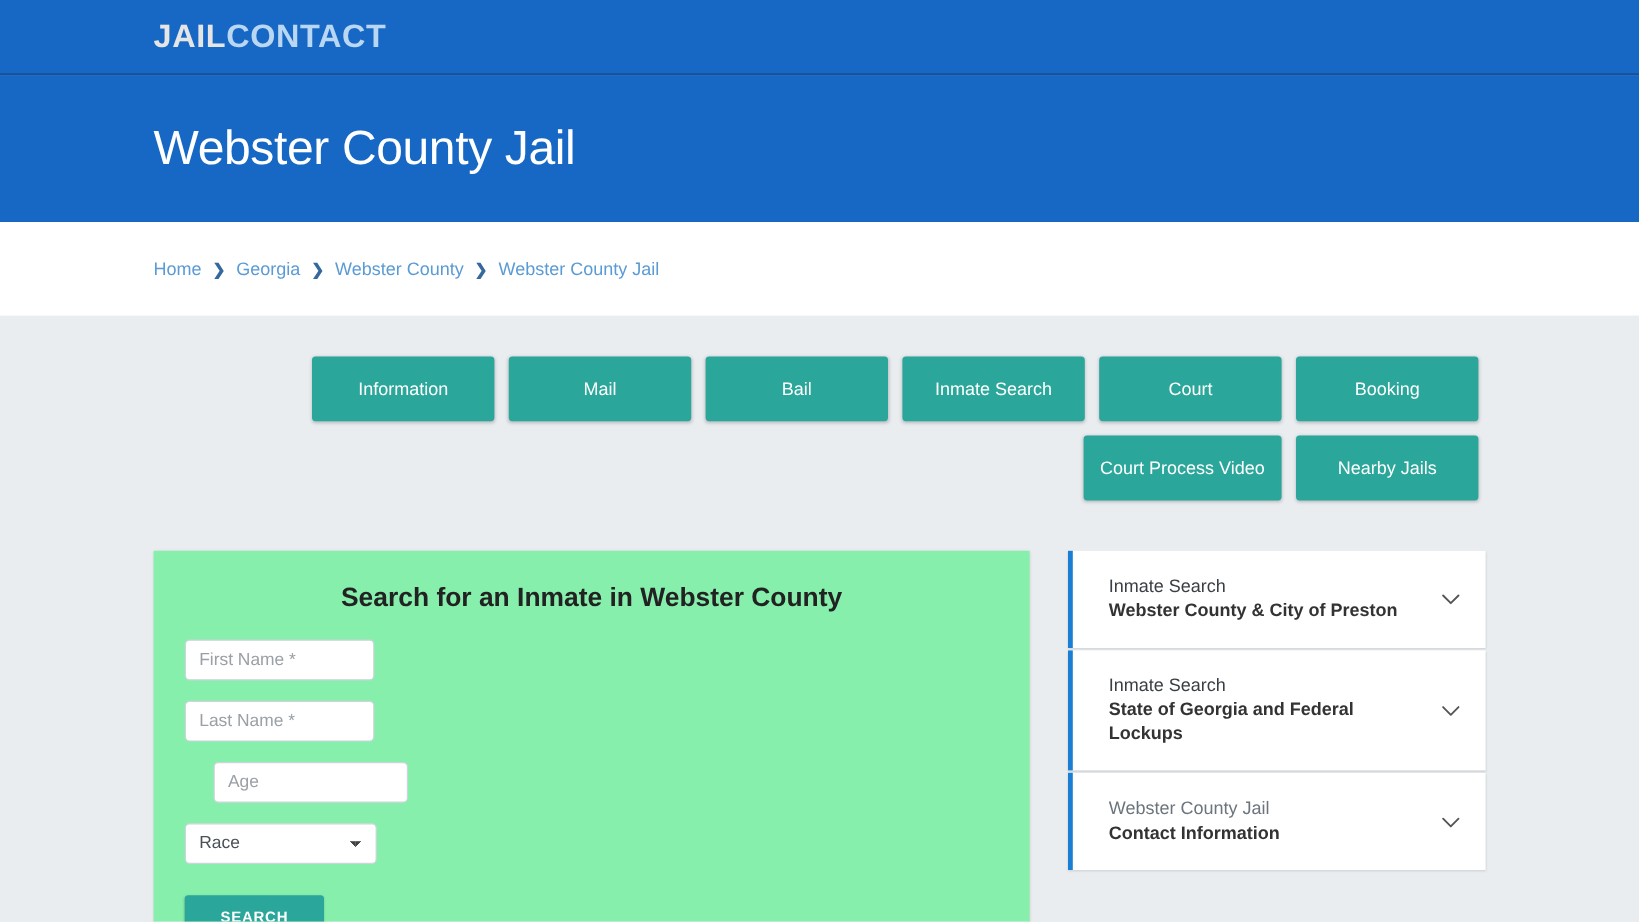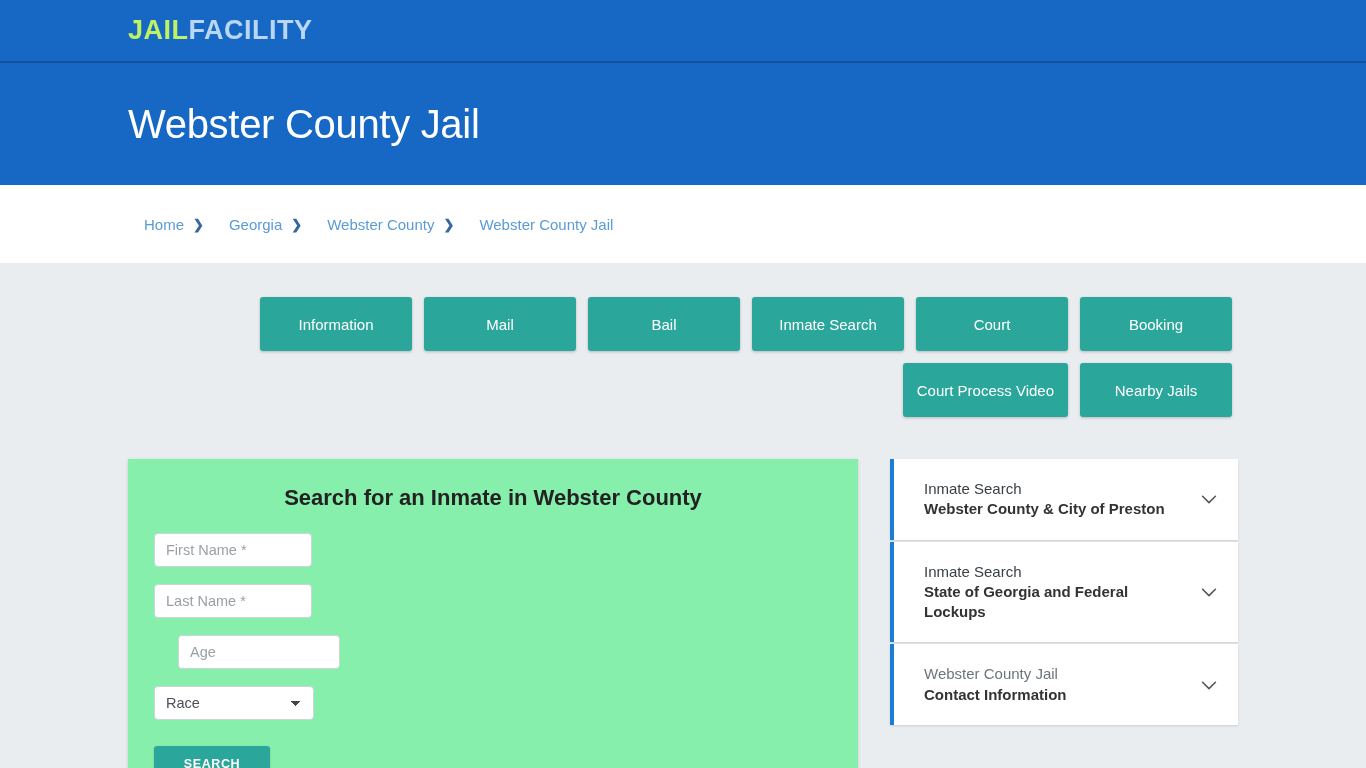--- a/index.html
+++ b/index.html
@@ -27,21 +27,21 @@
     padding: 0 128px;
   }
 
   .logo {
     font-size: 27px;
     font-weight: bold;
     letter-spacing: 0.5px;
     white-space: nowrap;
     cursor: pointer;
   }
-  .logo .jail { color: #bef264; }
+  .logo .jail { color: #e5e5e5; }
   .logo .exchange { color: #b9d6f2; }
 
   .nav-links {
     margin-left: auto;
     display: flex;
     align-items: center;
     gap: 36px;
   }
   .nav-link {
     color: #ffffff;
@@ -90,21 +90,20 @@
     display: flex;
     align-items: center;
     gap: 9px;
     font-size: 15px;
   }
   .crumb {
     color: #5b9bd5;
     text-decoration: none;
     cursor: pointer;
     white-space: nowrap;
-    margin-left: 16px;
   }
   .crumb.current { color: #5b9bd5; }
   .crumb-sep {
     color: #35689e;
     font-size: 13px;
     font-weight: bold;
     line-height: 1;
   }
 
   
@@ -258,21 +257,21 @@
     flex: none;
     color: #555;
     margin-left: 10px;
   }
 </style>
 </head>
 <body>
 
 <div class="topnav">
   <div class="logo">
-    <span class="jail">JAIL</span><span class="exchange">FACILITY</span>
+    <span class="jail">JAIL</span><span class="exchange">CONTACT</span>
   </div>
 </div>
 
 <div class="hero">
   <h1>Webster County Jail</h1>
 </div>
 
 <div class="breadcrumb-bar">
   <div class="breadcrumb">
     <a class="crumb" href="#">Home</a>

